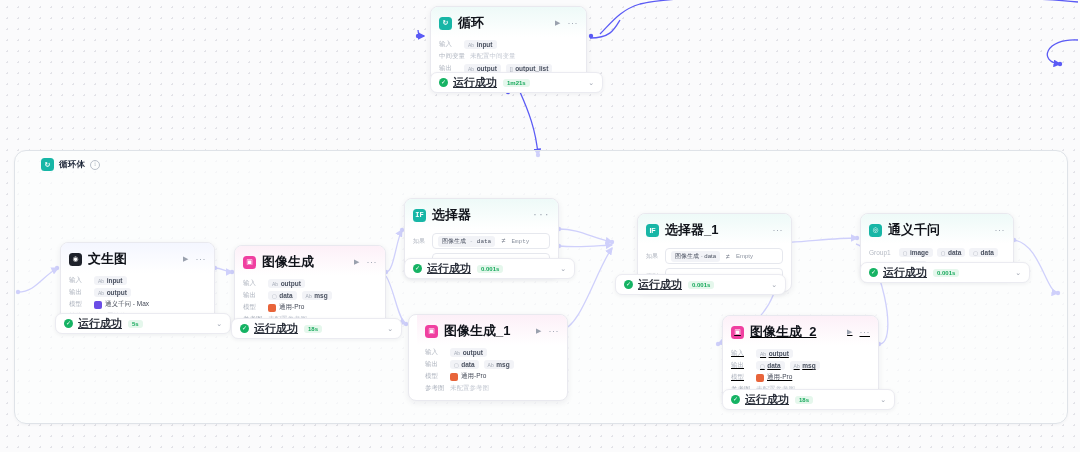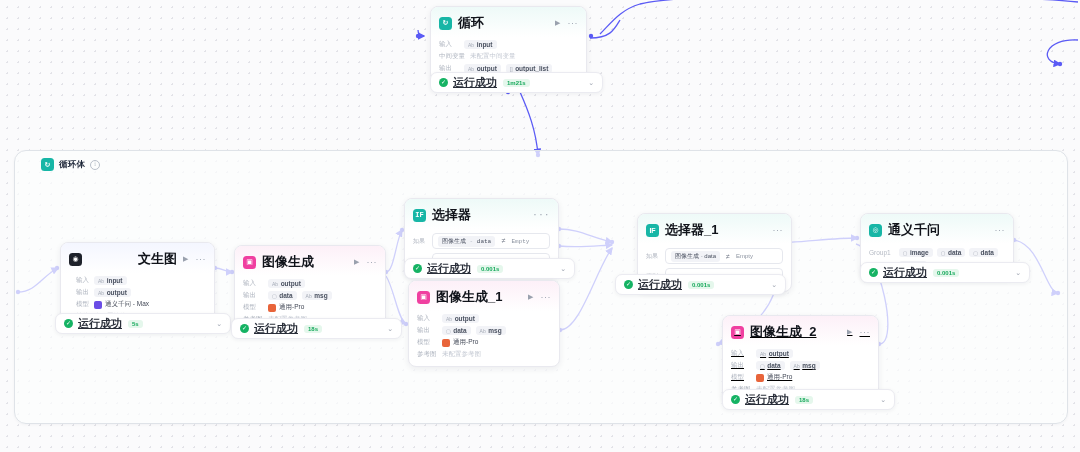--- a/index.html
+++ b/index.html
@@ -239,21 +239,21 @@
             </span>
           </div>
         </div>
       </div>
       <div class="status" style="left: 430px; top: 72px; width: 155px;">
         <span class="ok-ico">✓</span>
         <span class="status-text">运行成功</span>
         <span class="dur">1m21s</span>
         <span class="chev">⌄</span>
       </div>
-      <div class="node plain" style="left: 60px; top: 242px; width: 153px; text-align: right;">
+      <div class="node plain" style="left: 60px; top: 242px; width: 153px;">
         <div class="node-head">
           <span class="nicon dark">◉</span>
           <span class="ntitle">文生图</span>
           <span class="nactions">
             <span class="play-ico">▶</span>
             <span class="dots-ico">···</span>
           </span>
         </div>
         <div class="node-body">
           <div class="prow">
@@ -358,21 +358,21 @@
             <div class="cond-box empty"></div>
           </div>
         </div>
       </div>
       <div class="status" style="left: 404px; top: 258px; width: 153px;">
         <span class="ok-ico">✓</span>
         <span class="status-text">运行成功</span>
         <span class="dur">0.001s</span>
         <span class="chev">⌄</span>
       </div>
-      <div class="node pink" style="left: 408px; top: 280px; width: 150px;">
+      <div class="node pink" style="left: 408px; top: 314px; width: 150px; padding-left: 8px;">
         <div class="node-head">
           <span class="nicon magenta">▣</span>
           <span class="ntitle">图像生成_1</span>
           <span class="nactions">
             <span class="play-ico">▶</span>
             <span class="dots-ico">···</span>
           </span>
         </div>
         <div class="node-body">
           <div class="prow">

